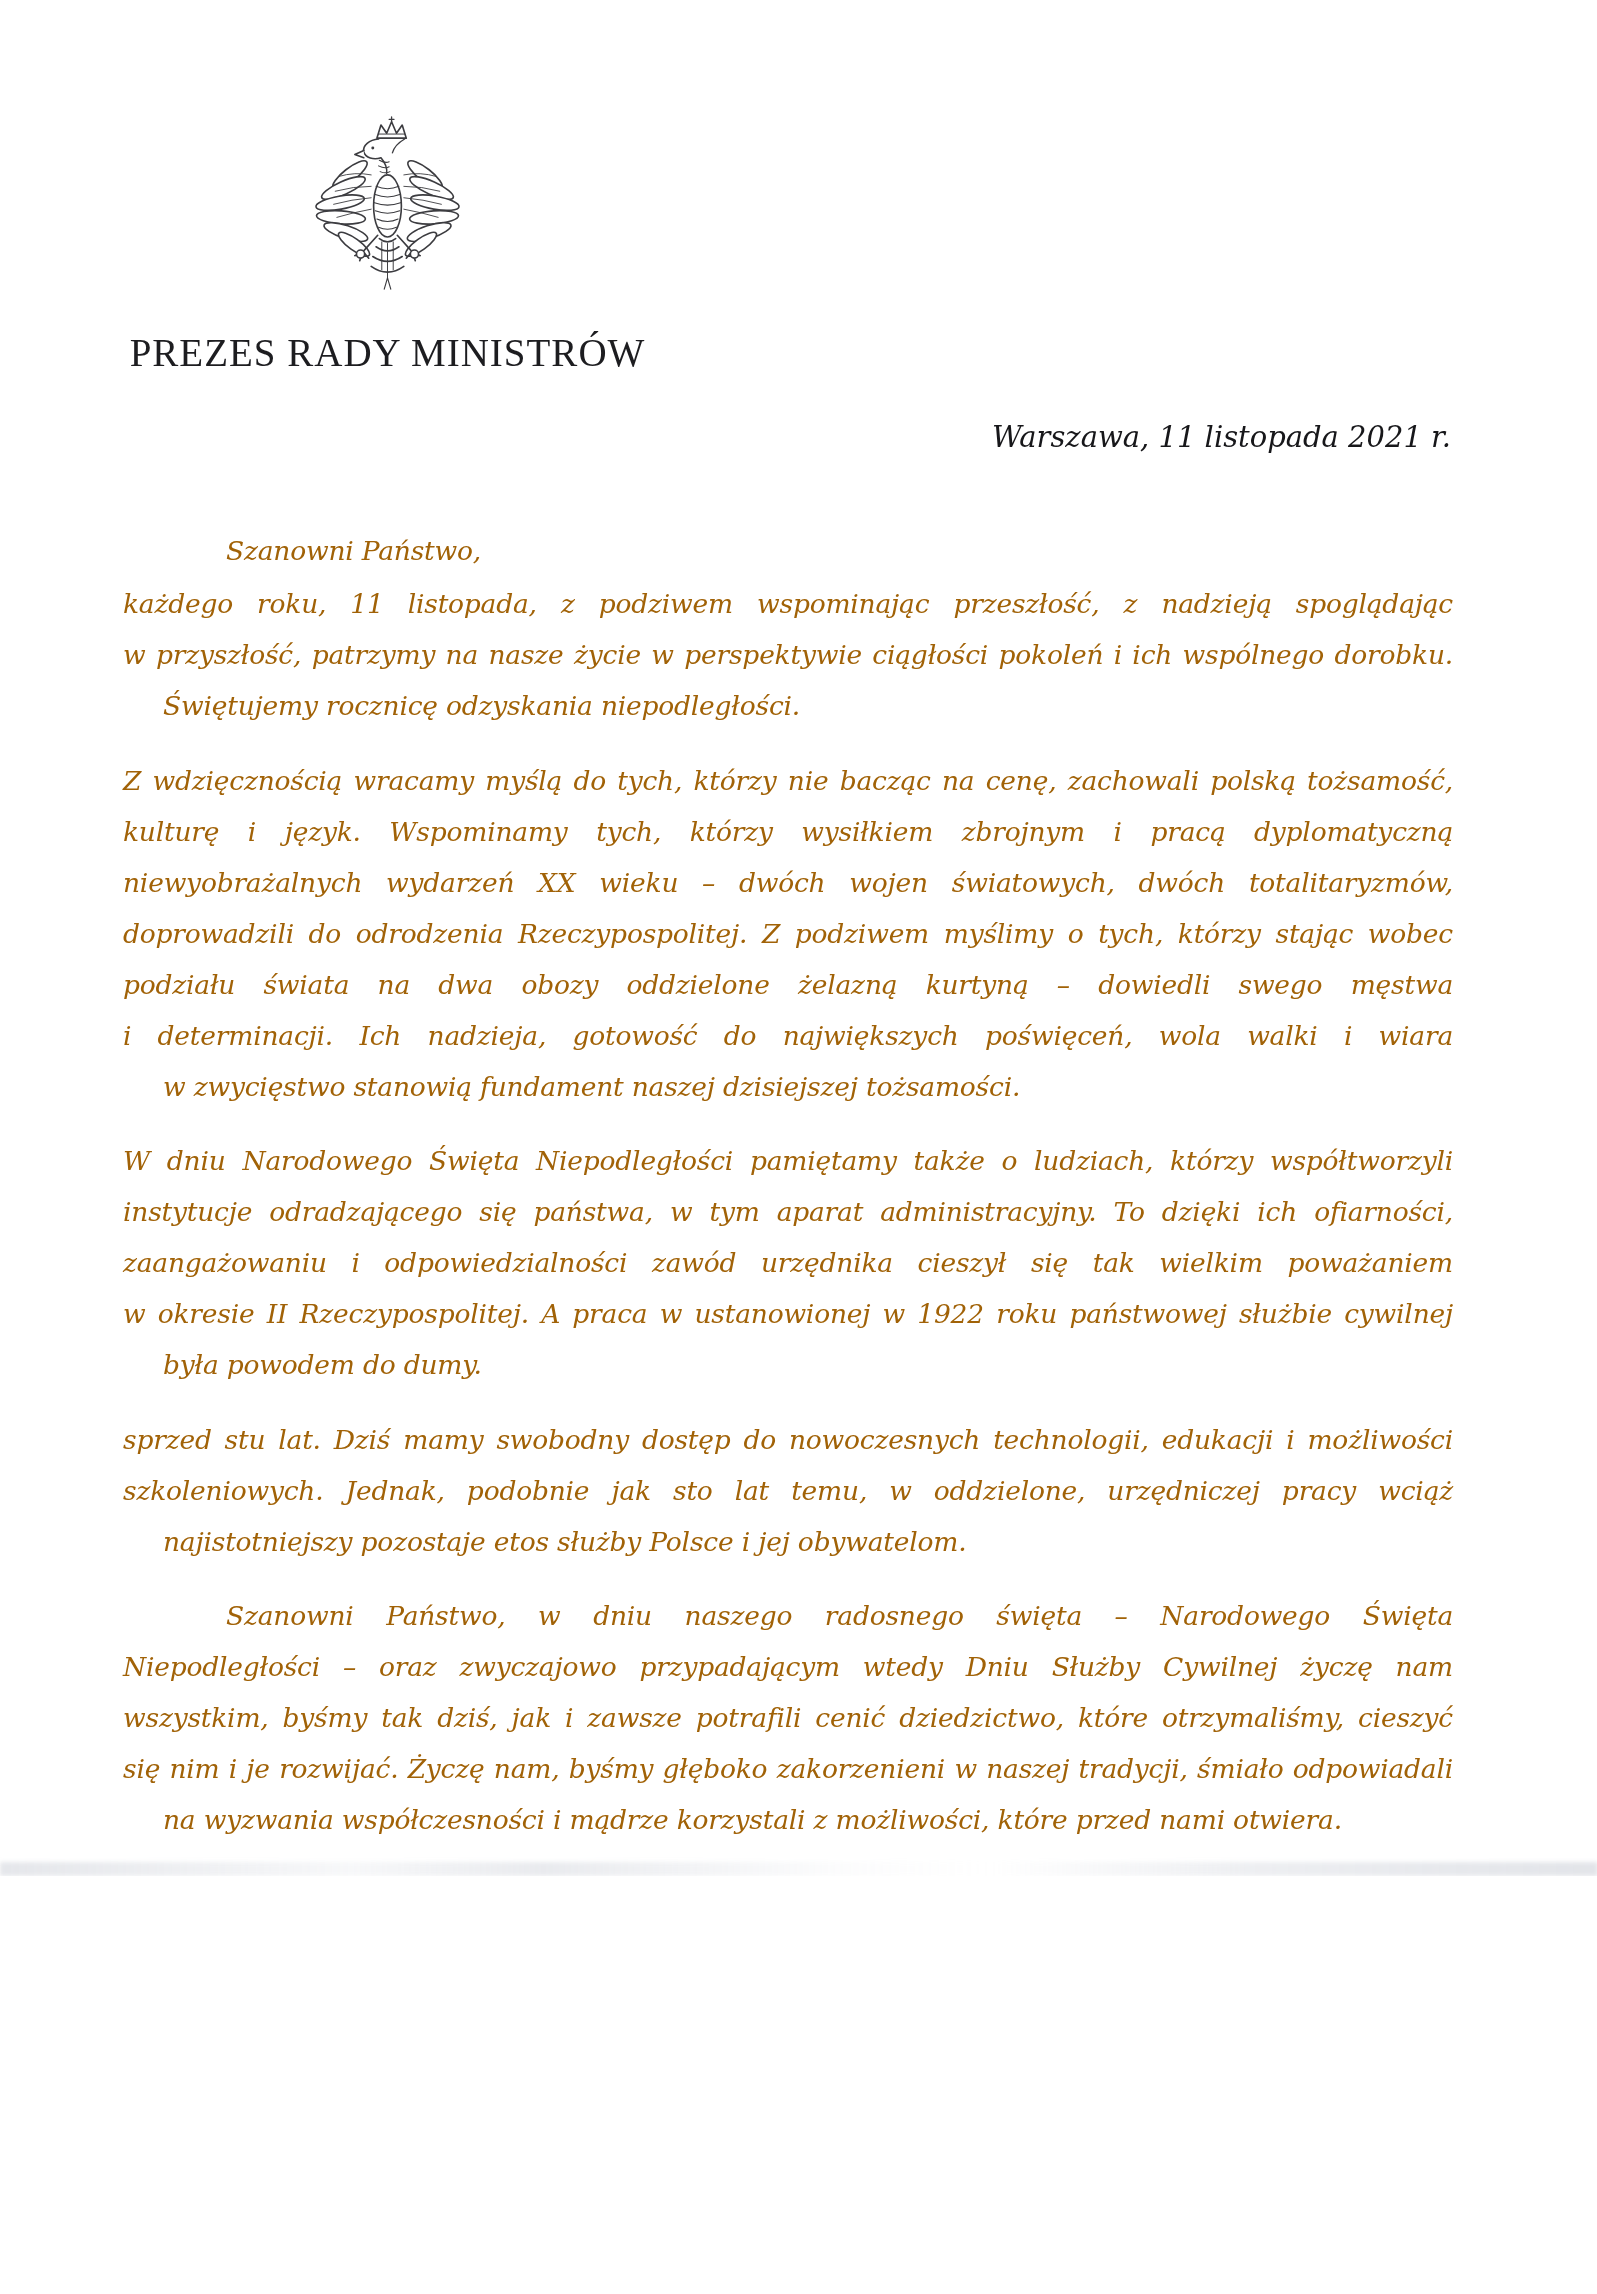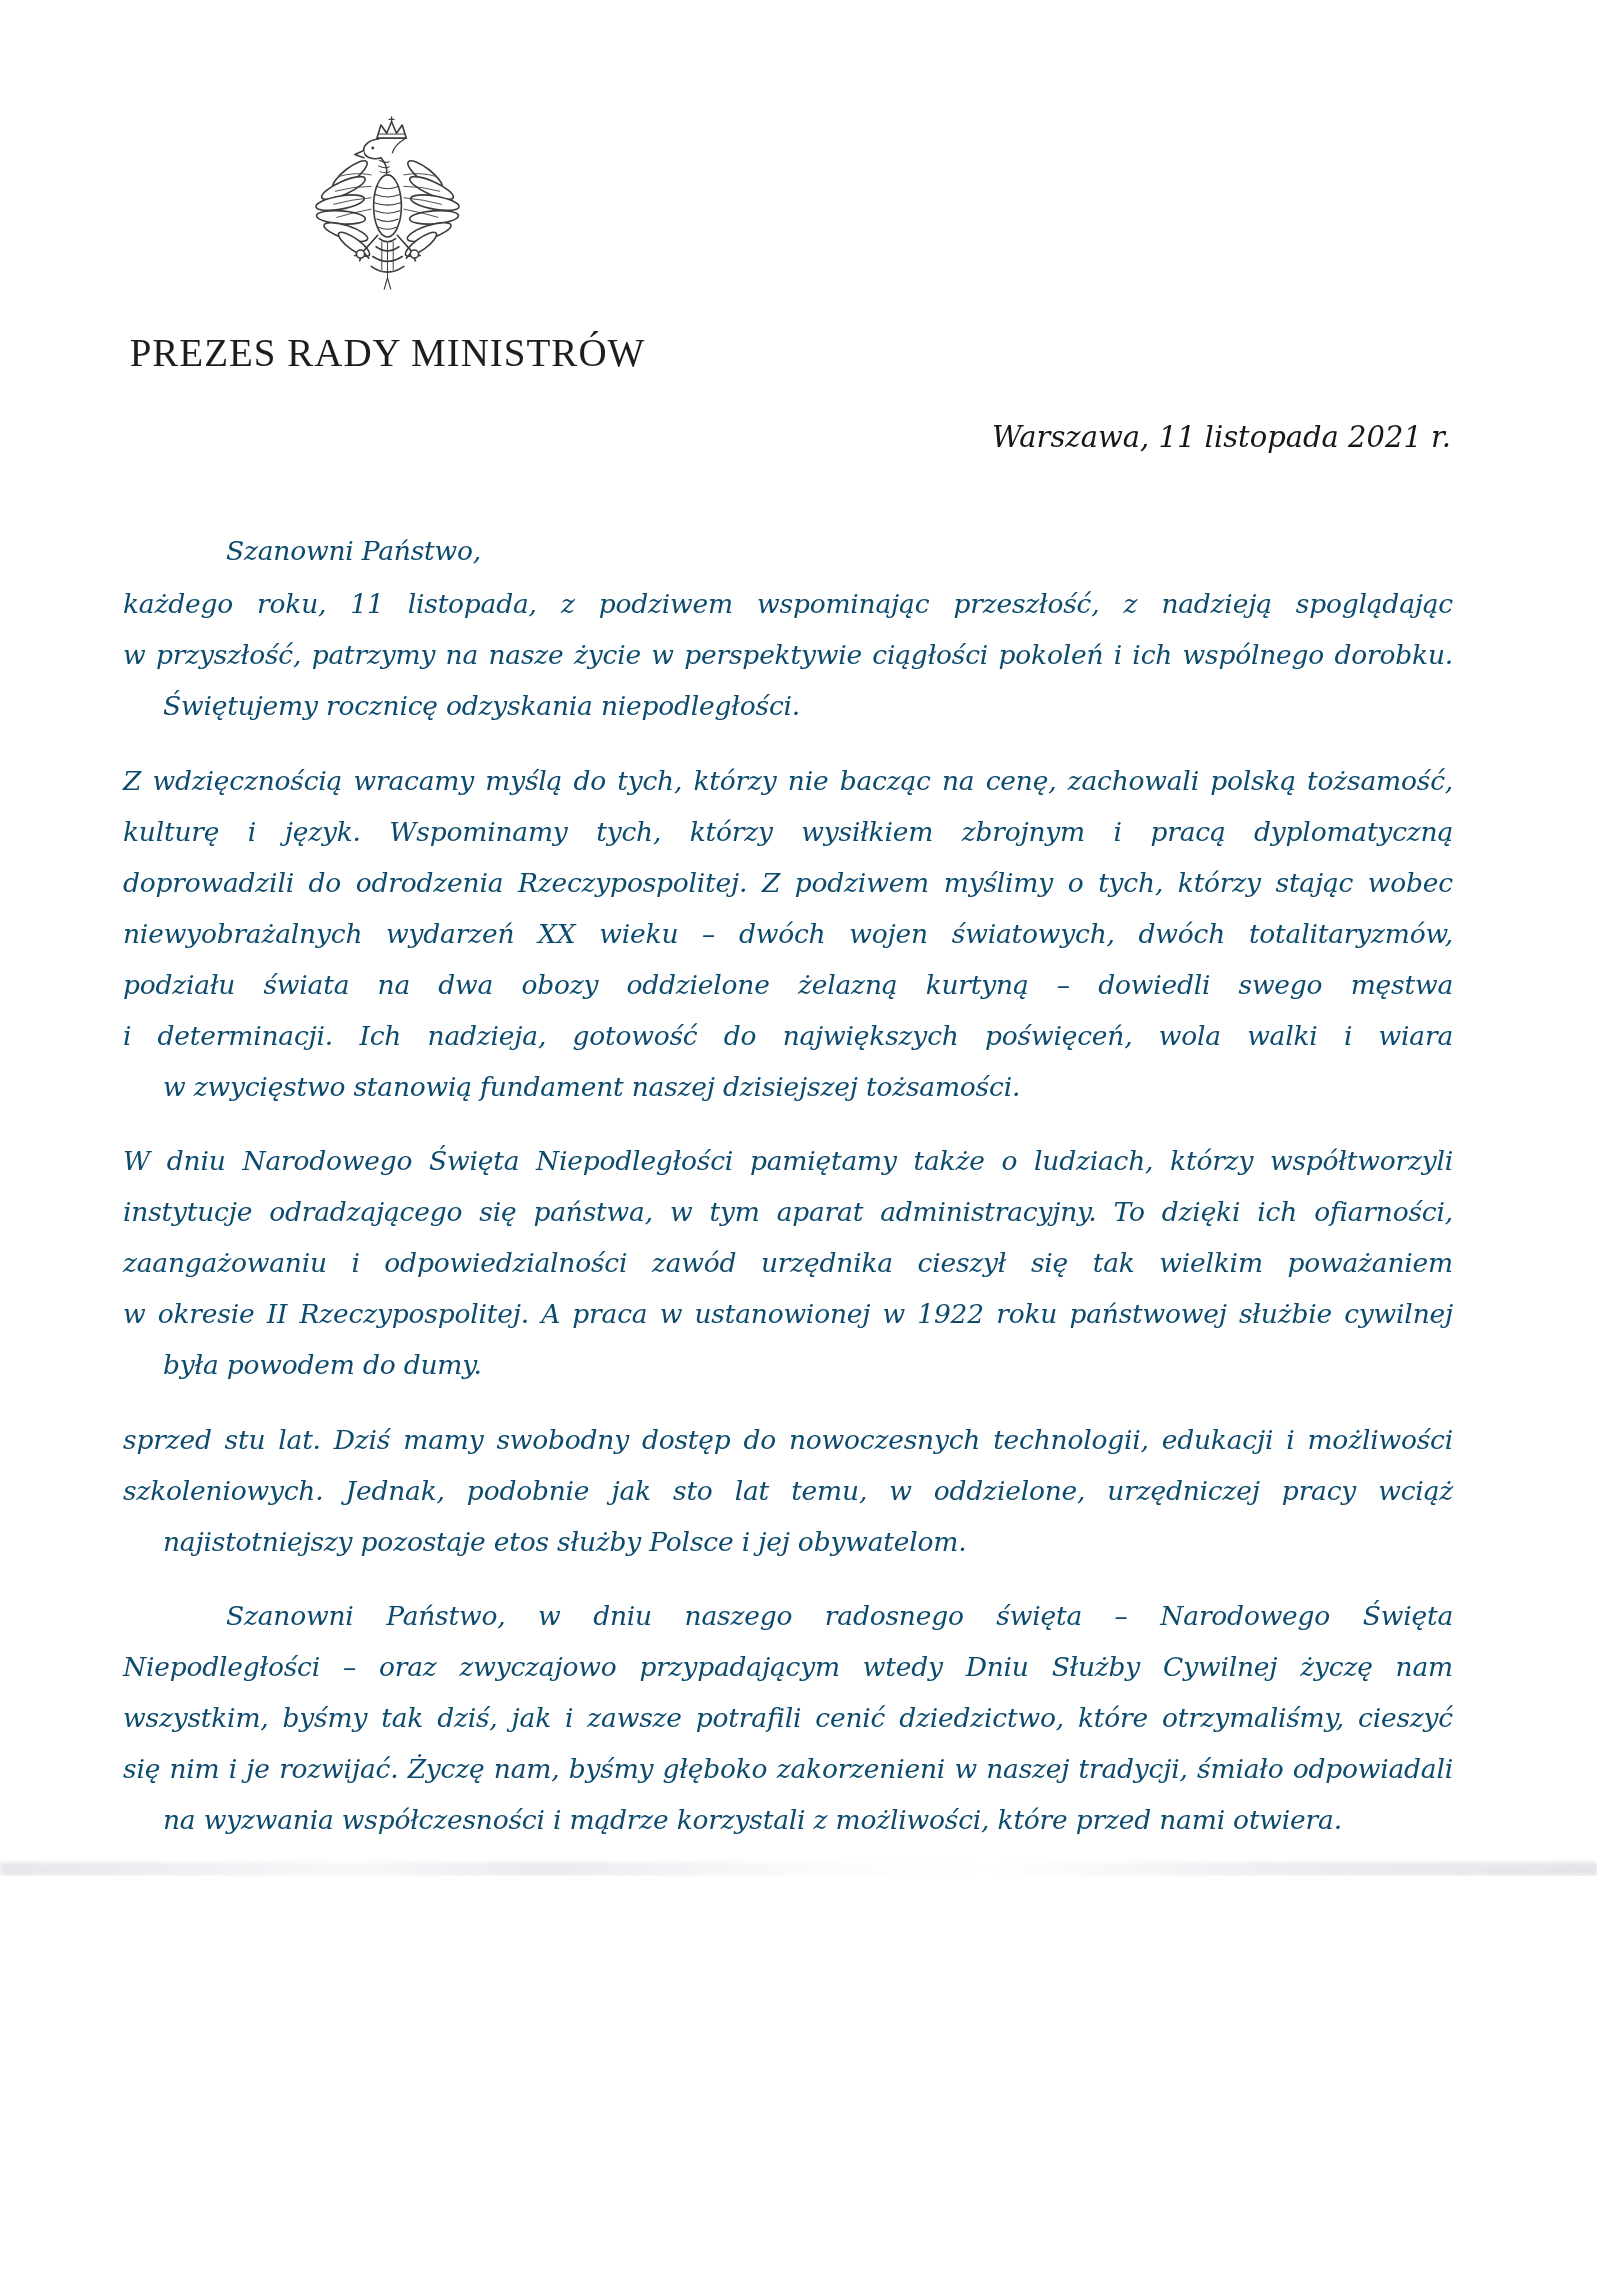--- a/index.html
+++ b/index.html
@@ -56,21 +56,21 @@
   .letter-body {
     position: absolute;
     left: 123px;
     top: 525px;
     width: 1330px;
     font-family: "DejaVu Serif", serif;
     font-style: italic;
     font-size: 26.5px;
     letter-spacing: -0.2px;
     line-height: 51px;
-    color: #0c4a6e;
+    color: #a16207;
   }
   .salutation {
     padding-left: 103px;
     line-height: 51px;
     margin-bottom: 2px;
   }
   .paragraph { margin: 0 0 23.5px 0; }
   .paragraph:last-child { margin-bottom: 0; }
   .line {
     text-align: justify;
@@ -199,22 +199,22 @@
     <div class="salutation">Szanowni Państwo,</div>
 
   <div class="paragraph">
         <div class="line">każdego roku, 11 listopada, z podziwem wspominając przeszłość, z nadzieją spoglądając</div>
         <div class="line">w przyszłość, patrzymy na nasze życie w perspektywie ciągłości pokoleń i ich wspólnego dorobku.</div>
         <div class="line last">Świętujemy rocznicę odzyskania niepodległości.</div>
       </div>
       <div class="paragraph">
         <div class="line">Z wdzięcznością wracamy myślą do tych, którzy nie bacząc na cenę, zachowali polską tożsamość,</div>
         <div class="line">kulturę i język. Wspominamy tych, którzy wysiłkiem zbrojnym i pracą dyplomatyczną</div>
+        <div class="line">niewyobrażalnych wydarzeń XX wieku – dwóch wojen światowych, dwóch totalitaryzmów,</div>
         <div class="line">doprowadzili do odrodzenia Rzeczypospolitej. Z podziwem myślimy o tych, którzy stając wobec</div>
-        <div class="line">niewyobrażalnych wydarzeń XX wieku – dwóch wojen światowych, dwóch totalitaryzmów,</div>
         <div class="line">podziału świata na dwa obozy oddzielone żelazną kurtyną – dowiedli swego męstwa</div>
         <div class="line">i determinacji. Ich nadzieja, gotowość do największych poświęceń, wola walki i wiara</div>
         <div class="line last">w zwycięstwo stanowią fundament naszej dzisiejszej tożsamości.</div>
       </div>
       <div class="paragraph">
         <div class="line">W dniu Narodowego Święta Niepodległości pamiętamy także o ludziach, którzy współtworzyli</div>
         <div class="line">instytucje odradzającego się państwa, w tym aparat administracyjny. To dzięki ich ofiarności,</div>
         <div class="line">zaangażowaniu i odpowiedzialności zawód urzędnika cieszył się tak wielkim poważaniem</div>
         <div class="line">w okresie II Rzeczypospolitej. A praca w ustanowionej w 1922 roku państwowej służbie cywilnej</div>
         <div class="line last">była powodem do dumy.</div>

